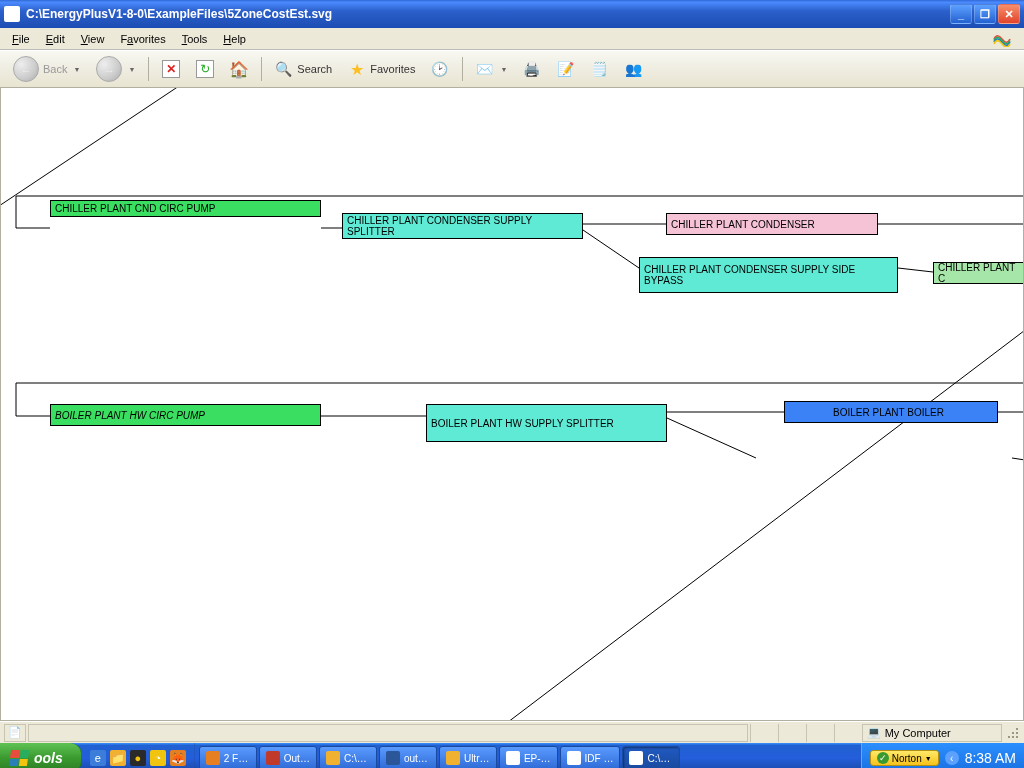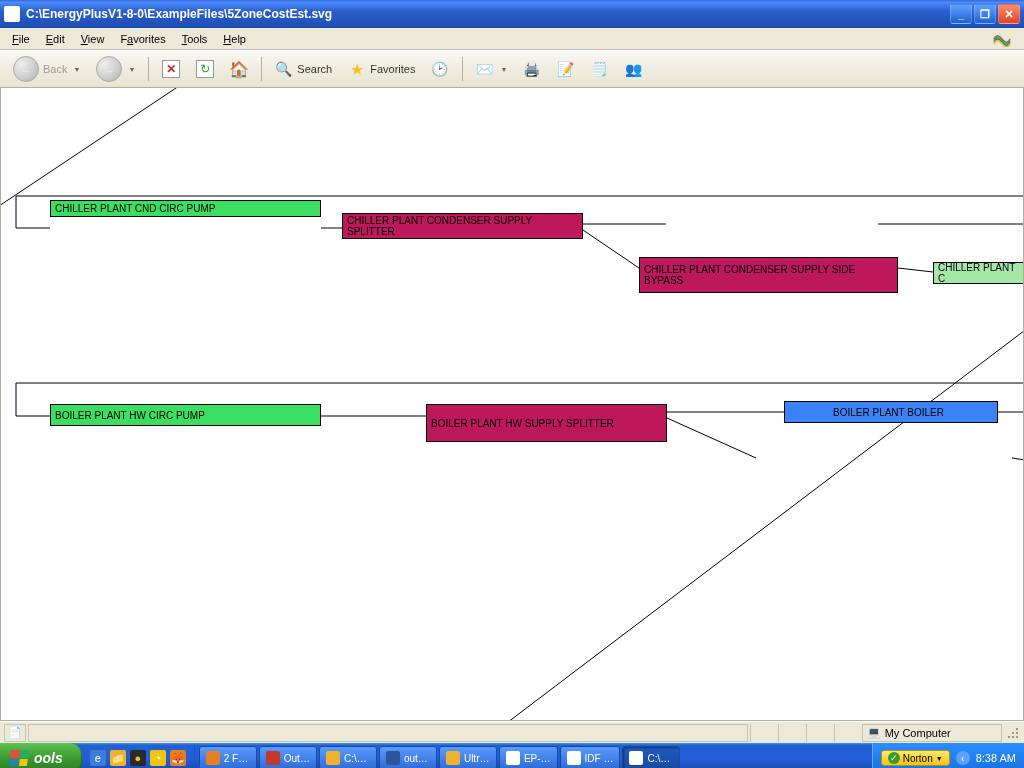--- a/index.html
+++ b/index.html
@@ -35,21 +35,21 @@
 .tb-ico-search { width:18px;height:18px;display:flex;align-items:center;justify-content:center;font-size:14px;color:#555; }
 .tb-ico-fav { width:18px;height:18px;display:flex;align-items:center;justify-content:center;color:#fbbf24;font-size:16px; }
 .tb-ico-gen { width:18px;height:18px;display:flex;align-items:center;justify-content:center;font-size:14px;color:#666; }
 
 
 .viewport { position: relative; background:#fff; height: 633px; overflow:hidden; border:1px solid #b0afa0; border-top:none; }
 .svgdoc { position:absolute; left:0; top:0; width:1024px; height:633px; }
 
 .node-box { position:absolute; border:1px solid #000; font-size:10px; padding:2px 4px; display:flex; align-items:center; line-height:1.1; }
 .n-green { background:#3ade60; }
-.n-tan   { background:#be185d; }
+.n-tan   { background:#5eead4; }
 .n-pink  { background:#f6c2d6; }
 .n-lgreen{ background:#a7e6a9; }
 .n-red   { background:#3b82f6;padding-left:48px; }
 
 
 .statusbar { height:22px; background:#ece9d8; border-top:1px solid #fff; display:flex; align-items:center; font-size:11px; padding:0 4px; }
 .statusbar .pane { border:1px solid #c7c4b2; height:18px; margin-right:2px; background:#ece9d8; display:flex; align-items:center; padding:0 4px; gap:4px; }
 .statusbar .pane.icon-only { width:22px; justify-content:center; padding:0; }
 .statusbar .stretch { flex:1; }
 .statusbar .grip { width:16px; display:flex; align-items:flex-end; justify-content:flex-end; }
@@ -66,21 +66,21 @@
 .startbtn .flag span:nth-child(4){background:#f1c40f;}
 .ql { display:flex; align-items:center; gap:4px; padding:0 8px; height:30px; border-right:1px solid #1a4aa055; }
 .ql .qico { width:16px; height:16px; border-radius:2px; display:flex; align-items:center; justify-content:center; font-size:11px; }
 .taskbtns { flex:1; display:flex; align-items:center; gap:2px; padding:0 4px; overflow:hidden; }
 .taskbtn { height:24px; background:linear-gradient(to bottom,#5a9bff,#2f6bd6); border:1px solid #1a4aa0; border-radius:3px; padding:0 6px; display:flex; align-items:center; gap:4px; min-width:58px; max-width:80px; font-size:10px; white-space:nowrap; overflow:hidden; }
 .taskbtn.active { background:linear-gradient(to bottom,#1f59c1,#1a4aa0); box-shadow: inset 1px 1px 2px #00000066; }
 .taskbtn .tico { width:14px;height:14px;flex:none; border-radius:2px; }
 .tray { background:linear-gradient(to bottom,#2a8fff,#1a6fe0); height:30px; display:flex; align-items:center; padding:0 8px; gap:6px; border-left:1px solid #5aaaff; }
 .tray .norton { background:linear-gradient(to bottom,#ffe96a,#f6c21a); color:#000; border-radius:3px; padding:1px 6px; font-size:10px; display:flex; align-items:center; gap:3px; border:1px solid #b38f12; }
 .tray .tico { width:14px;height:14px; }
-.tray .clock { font-size:11px; color:#fff; }
+.tray .clock { font-size:14px; color:#fff; }
 
 line.conn { stroke:#000; stroke-width:1; }
 </style>
 </head>
 <body>
 
 <div class="titlebar">
   <span class="app-icon"></span>
   <span class="title-text">C:\EnergyPlusV1-8-0\ExampleFiles\5ZoneCostEst.svg</span>
   <div class="winbtns">
@@ -184,28 +184,31 @@
     <line class="conn" x1="997" y1="324" x2="1024" y2="324"></line>
     <line class="conn" x1="1011" y1="370" x2="1024" y2="372"></line>
   </svg>
 
   <div class="node-box n-green" style="left:49px; top:112px; width:271px; height:17px;">
       <span>CHILLER PLANT CND CIRC PUMP</span>
     </div>
   <div class="node-box n-tan" style="left:341px; top:125px; width:241px; height:26px;">
       <span>CHILLER PLANT CONDENSER SUPPLY SPLITTER</span>
     </div>
+  <div class="node-box n-pink" style="left:665px; top:125px; width:212px; height:22px;">
+      <span>CHILLER PLANT CONDENSER</span>
+    </div>
   <div class="node-box n-tan" style="left:638px; top:169px; width:259px; height:36px;">
       <span>CHILLER PLANT CONDENSER SUPPLY SIDE BYPASS</span>
     </div>
   <div class="node-box n-lgreen" style="left:932px; top:174px; width:92px; height:22px;">
       <span>CHILLER PLANT C</span>
     </div>
 
-  <div class="node-box n-green" style="left:49px; top:316px; width:271px; height:22px;">
+  <div class="node-box n-green" style="left:49px; top:316px; width:271px; height:22px;font-style:italic;">
       <span>BOILER PLANT HW CIRC PUMP</span>
     </div>
   <div class="node-box n-tan" style="left:425px; top:316px; width:241px; height:38px;">
       <span>BOILER PLANT HW SUPPLY SPLITTER</span>
     </div>
   <div class="node-box n-red" style="left:783px; top:313px; width:214px; height:22px;">
       <span>BOILER PLANT BOILER</span>
     </div>
 </div>
 

